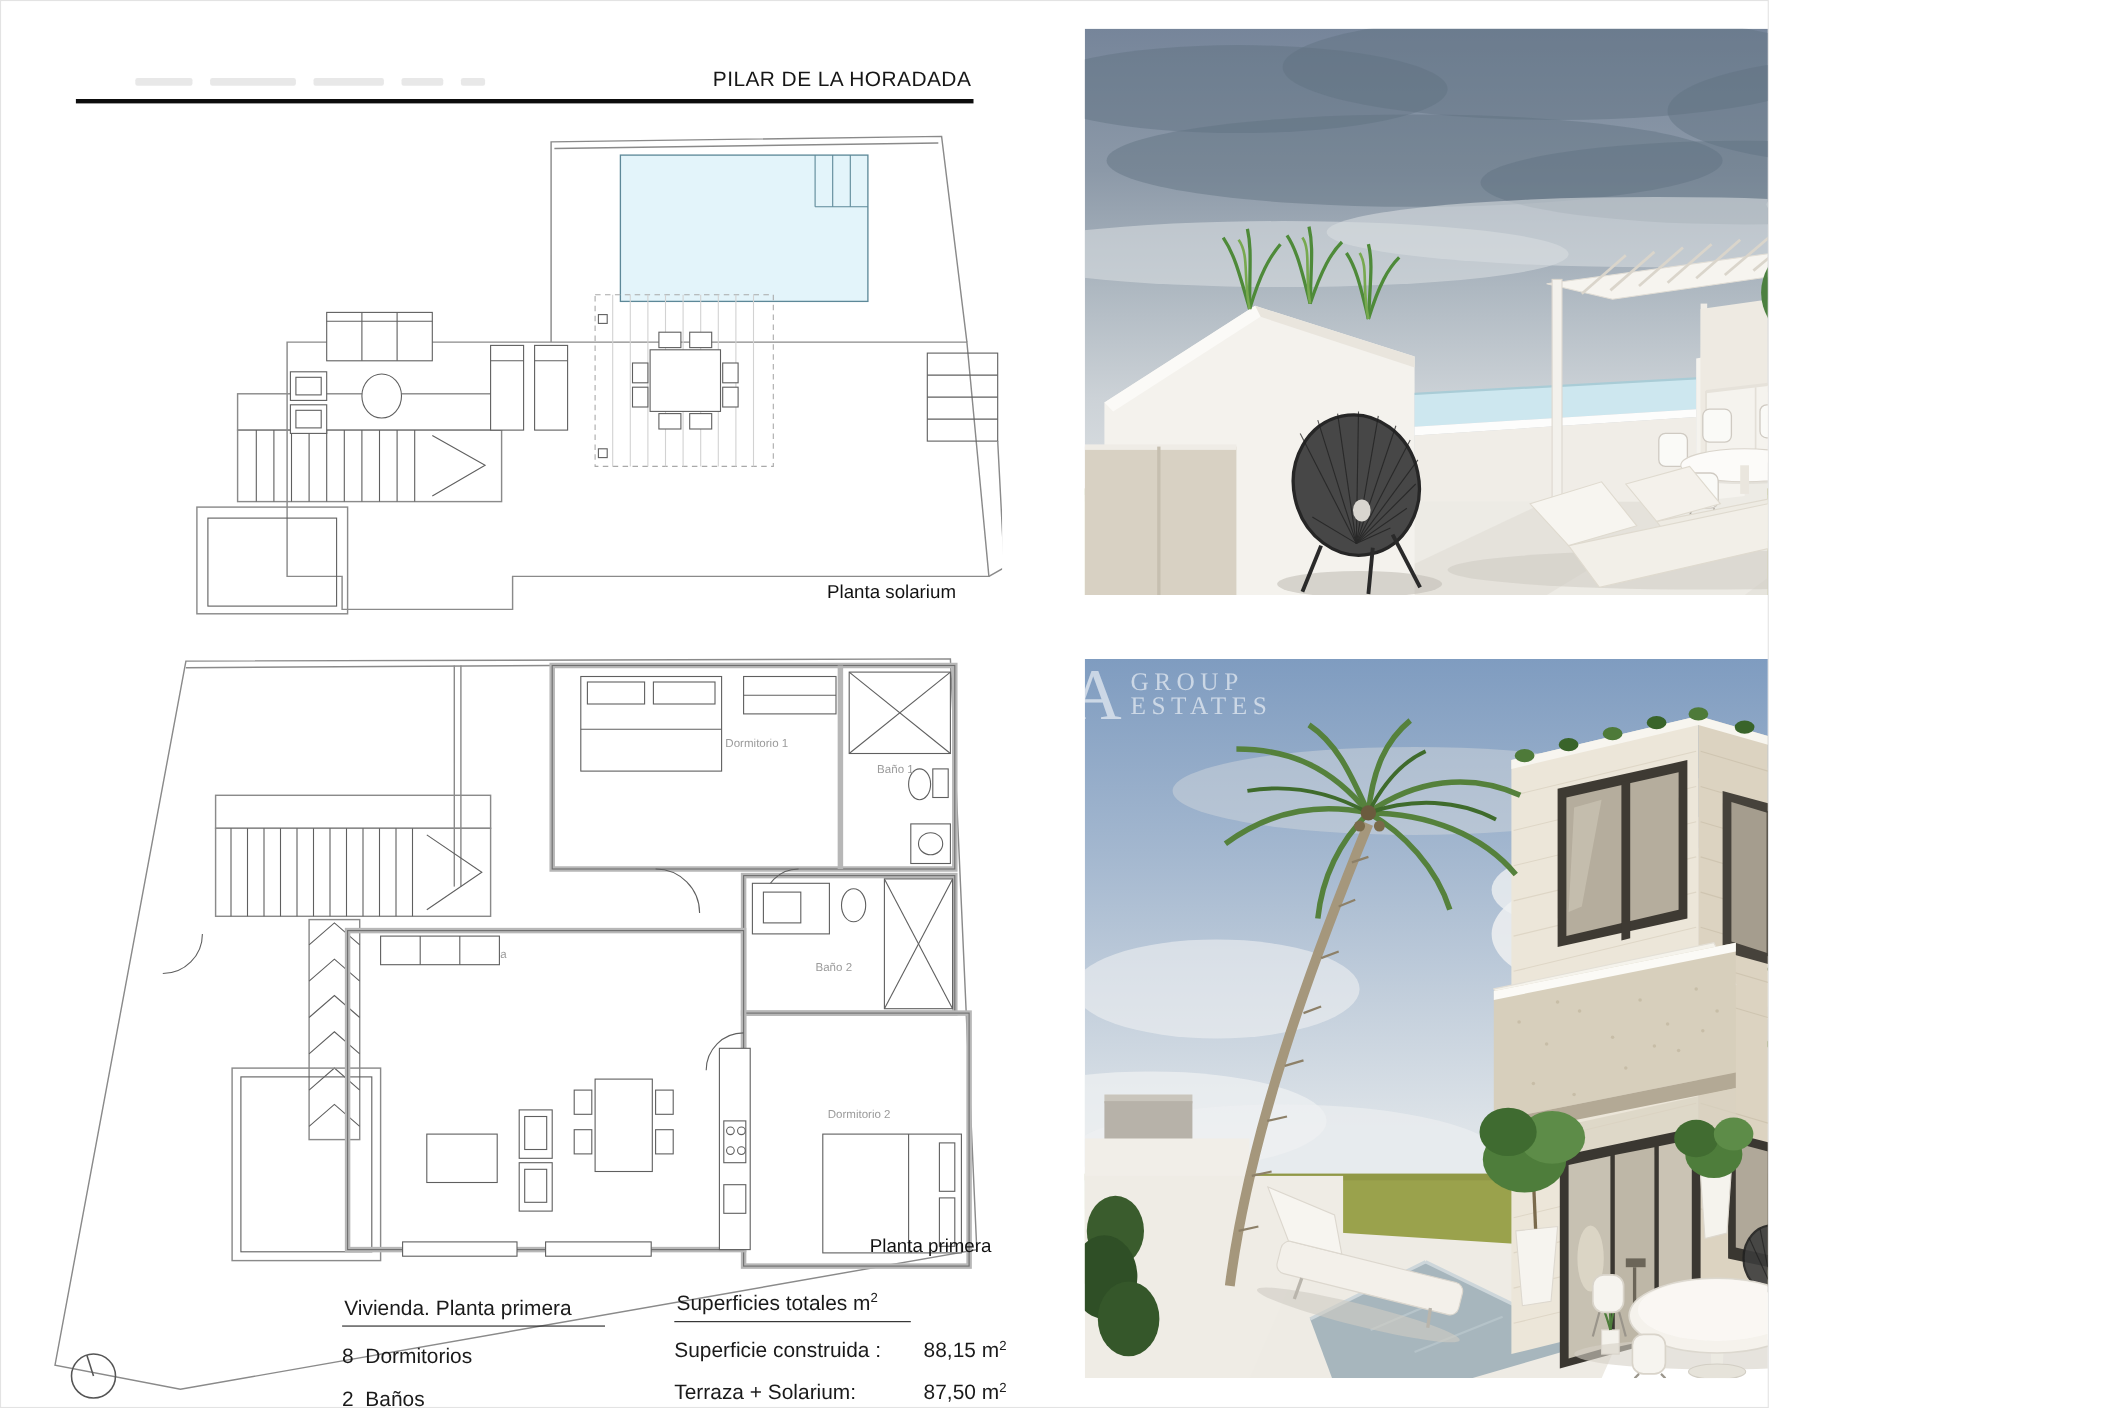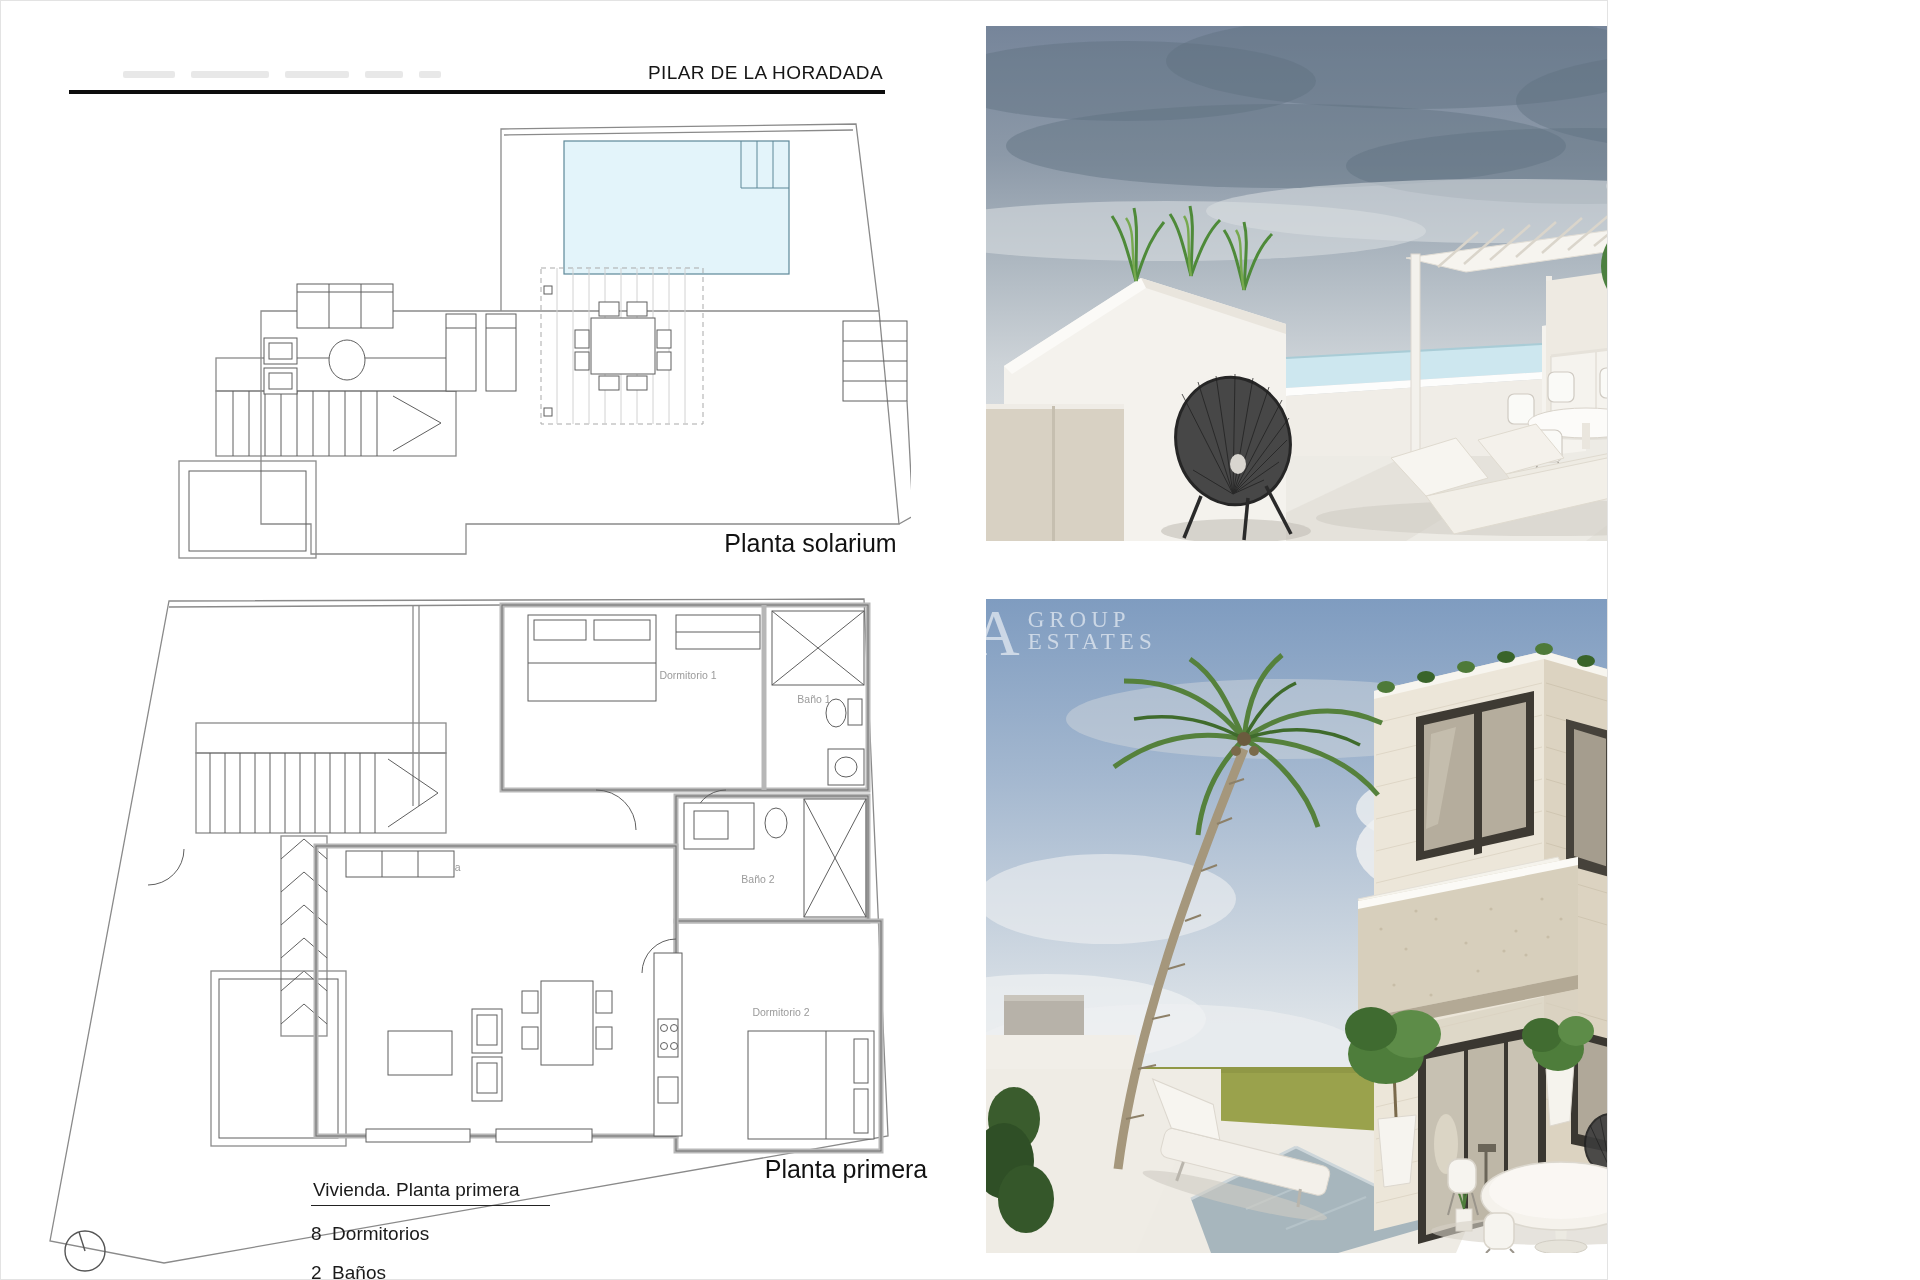--- a/index.html
+++ b/index.html
@@ -11,23 +11,23 @@
   .faint-marks { position:absolute; left:122px; top:70px; display:flex; gap:16px; opacity:.22; }
   .faint-marks i { display:block; height:7px; background:#9a9a9a; border-radius:2px; }
   .page-title { position:absolute; left:560px; top:61px; width:322px; text-align:right;
                 font-size:19px; letter-spacing:.4px; color:#161616; }
   .title-rule { position:absolute; left:68px; top:89px; width:816px; height:4px; background:#0d0d0d; }
 
   
   .plan { position:absolute; }
   .plan-solarium { left:60px; top:95px; width:850px; height:465px; }
   .plan-first    { left:35px; top:590px; width:900px; height:690px; }
-  .plan-caption { position:absolute; font-size:25px; color:#111; }
+  .plan-caption { position:absolute; font-size:17px; color:#111; }
   .cap-solarium { left:712px; top:528px; width:195px; text-align:center; }
-  .cap-first    { left:750px; top:1122px; width:190px; text-align:center;margin-top:32px; }
+  .cap-first    { left:750px; top:1122px; width:190px; text-align:center; }
   .compass { position:absolute; left:60px; top:1226px; }
 
   
   .summary-left  { position:absolute; left:310px; top:1178px; font-size:19px; }
   .summary-right { position:absolute; left:612px; top:1174px; width:302px; font-size:19px; }
   .sum-heading { display:inline-block; border-bottom:1.6px solid #222; padding:0 30px 4px 2px; white-space:pre; }
   .sum-item { margin-top:17px; white-space:pre; }
   .sum-row  { margin-top:16px; display:flex; white-space:pre; }
   .sum-row .val { margin-left:auto; }
   sup { font-size:12px; line-height:0; vertical-align:7px; }
@@ -280,20 +280,31 @@
   <svg class="compass" width="48" height="48" viewBox="0 0 48 48">
     <circle cx="24" cy="24" r="20" fill="none" stroke="#555" stroke-width="1.4"></circle>
     <line x1="24" y1="24" x2="18" y2="5" stroke="#555" stroke-width="1.4"></line>
   </svg>
 
   <div class="summary-left">
     <div class="sum-heading">Vivienda. Planta primera</div>
     <div class="sum-item">8  Dormitorios</div>
     <div class="sum-item">2  Baños</div>
   </div>
+  <div class="summary-right">
+    <div class="sum-heading"><span>Superficies totales m</span><sup>2</sup></div>
+    <div class="sum-row">
+      <span>Superficie construida : </span>
+      <span class="val"><span>88,15 m</span><sup>2</sup></span>
+    </div>
+    <div class="sum-row">
+      <span>Terraza + Solarium: </span>
+      <span class="val"><span>87,50 m</span><sup>2</sup></span>
+    </div>
+  </div>
 
   <div class="render render-top">
     <svg width="908" height="515" viewBox="0 0 908 515">
       <defs>
         <linearGradient id="skyT" x1="0" y1="0" x2="0" y2="1">
           <stop offset="0" stop-color="#76859a"></stop>
             <stop offset=".3" stop-color="#8c99a8"></stop>
           <stop offset=".55" stop-color="#aeb8c1"></stop>
             <stop offset=".78" stop-color="#ccd2d7"></stop>
           <stop offset="1" stop-color="#dde1e4"></stop>

